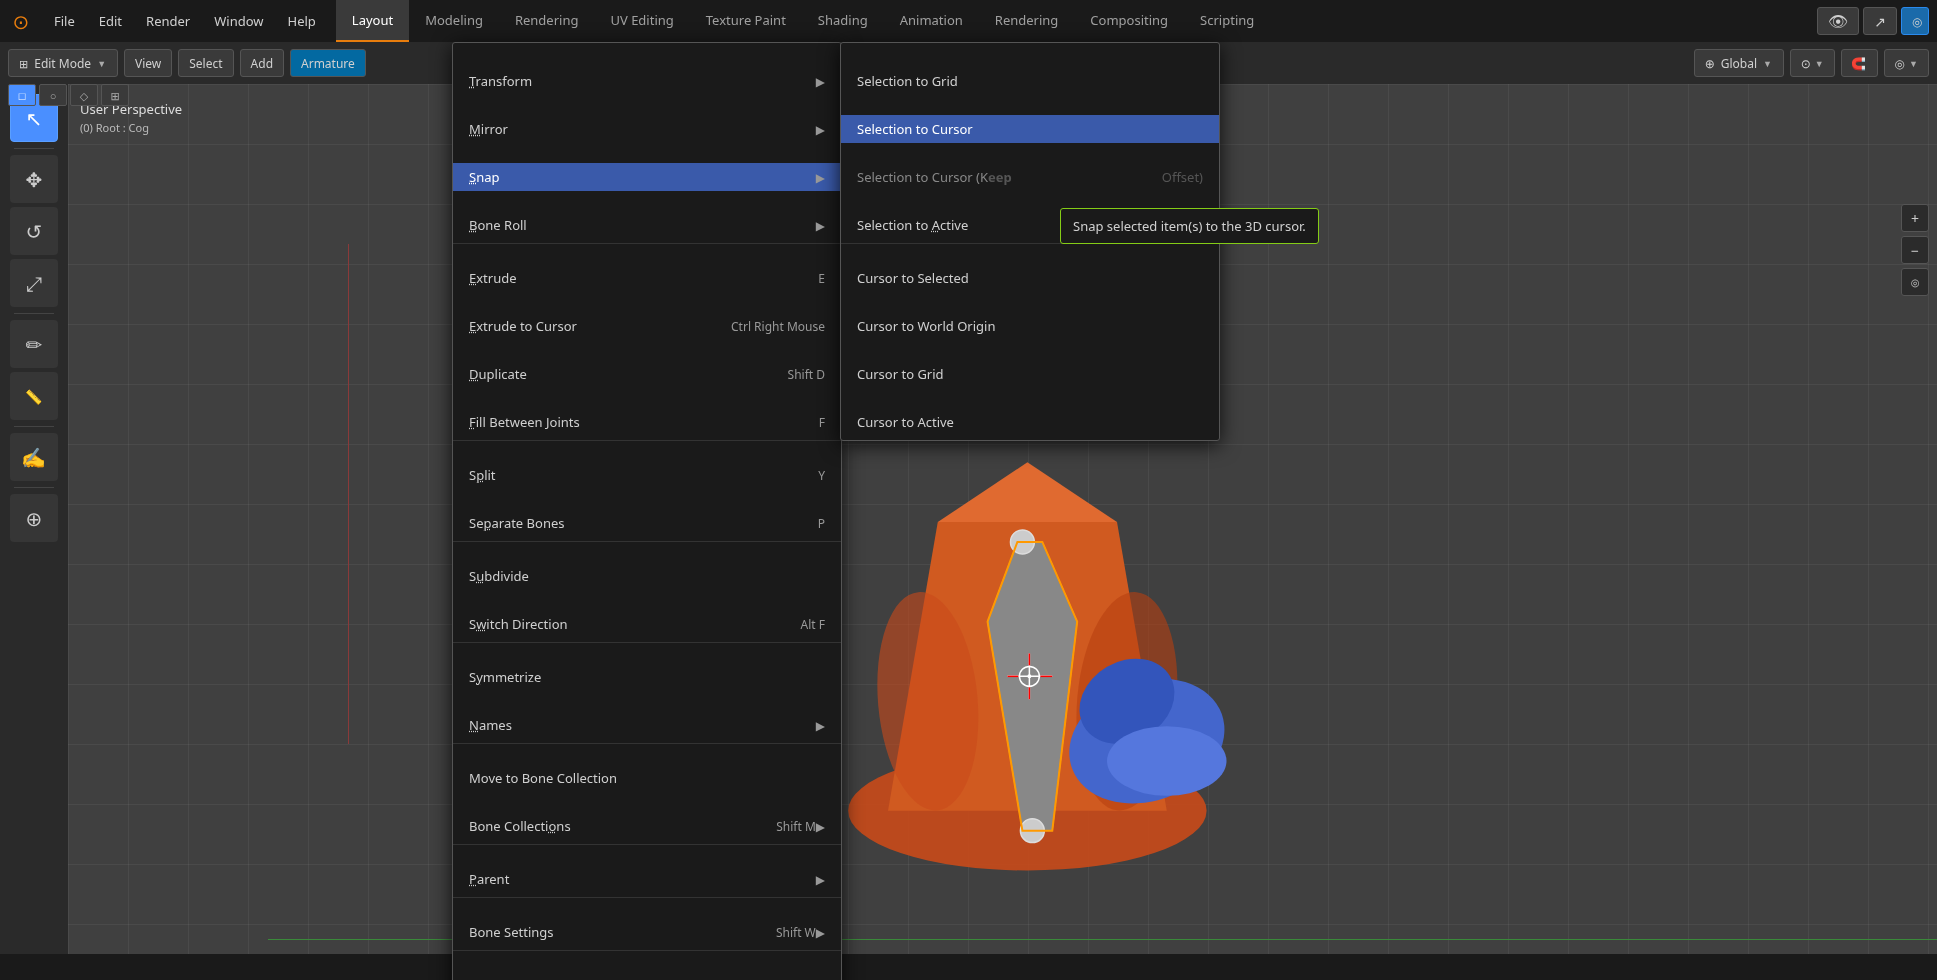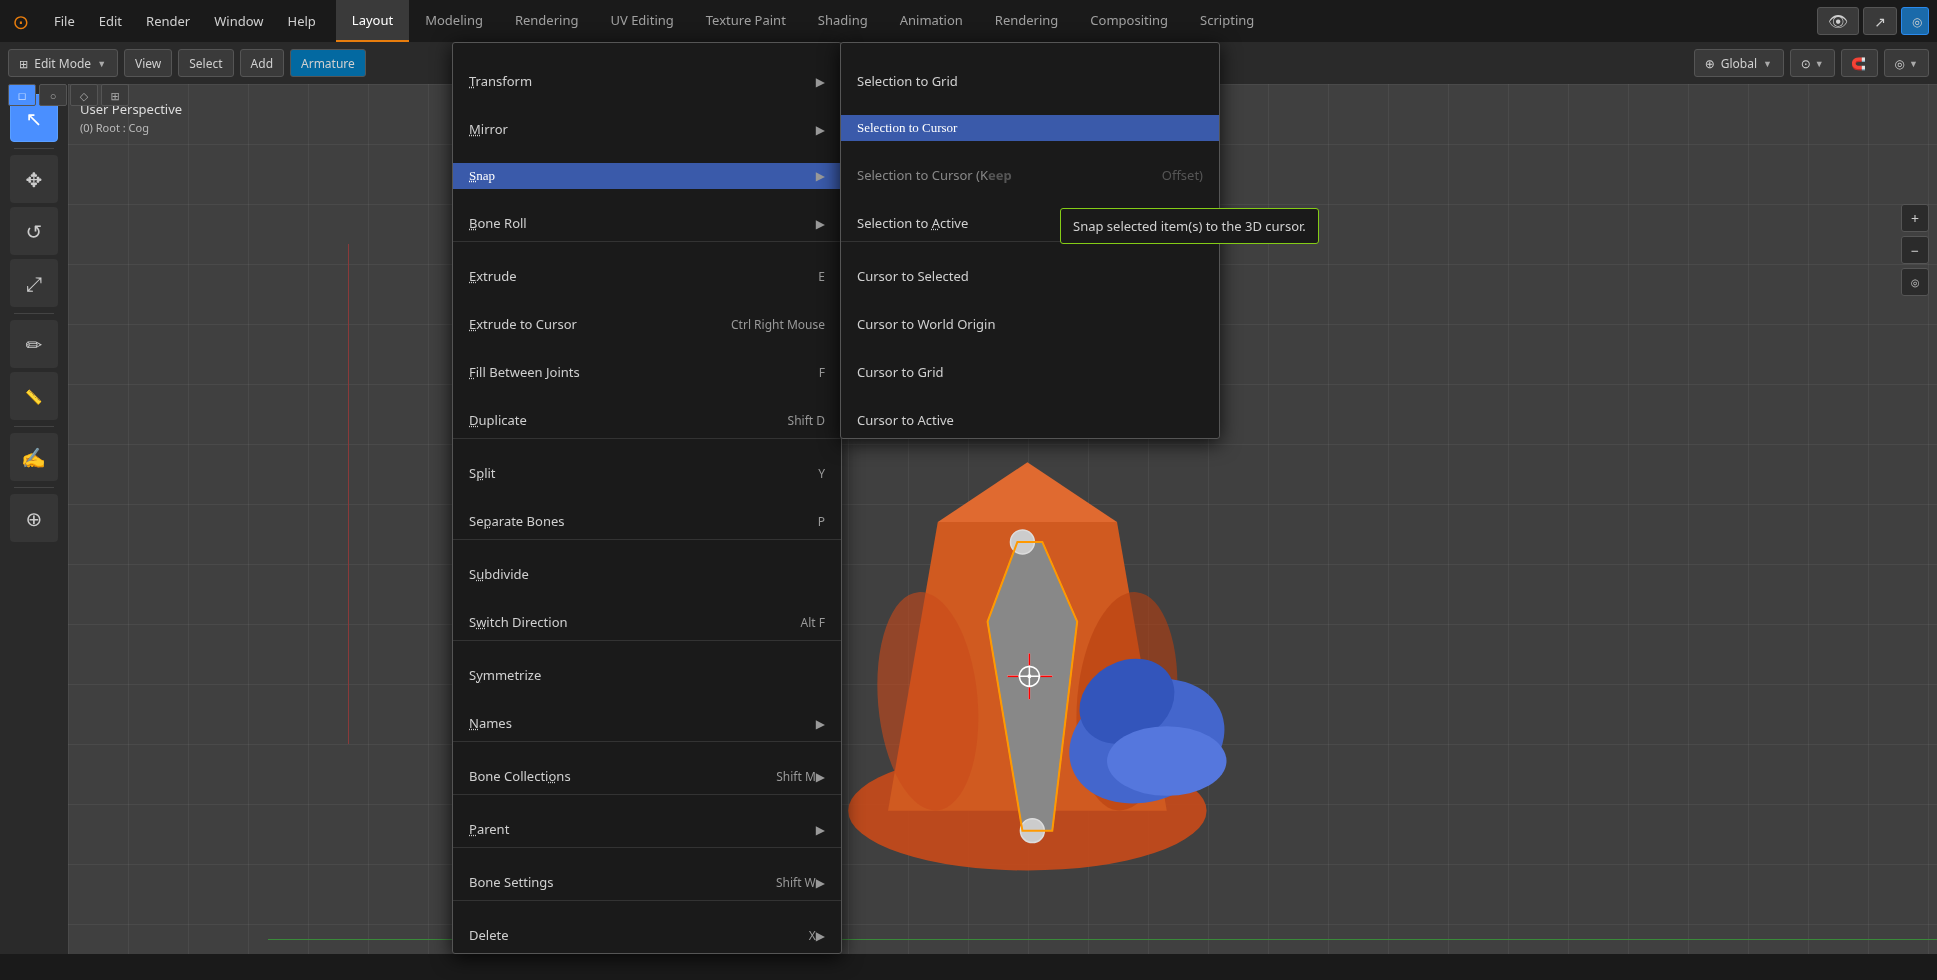--- a/index.html
+++ b/index.html
@@ -235,21 +235,20 @@
       padding: 5px 16px;
       cursor: pointer;
       color: #d0d0d0;
       font-size: 13px;
       white-space: nowrap;
       margin-top: 20px;
     }
     .menu-item:hover, .menu-item.highlighted {
       background: #3a5aaa;
       color: white;
-      font-family: Liberation Serif, serif;
     }
     .menu-item .shortcut {
       color: #999;
       font-size: 12px;
       margin-left: 20px;
     }
     .menu-item .submenu-arrow {
       color: #999;
       font-size: 12px;
       margin-left: 8px;
@@ -516,28 +515,28 @@
     <span><span class="menu-item-underline">E</span>xtrude</span>
     <span class="shortcut">E</span>
   </div>
 
   <div class="menu-item">
     <span><span class="menu-item-underline">E</span>xtrude to Cursor</span>
     <span class="shortcut">Ctrl Right Mouse</span>
   </div>
 
   <div class="menu-item">
+    <span><span class="menu-item-underline">D</span>uplicate</span>
+    <span class="shortcut">Shift D</span>
+  </div>
+
+  <div class="menu-item">
     <span><span class="menu-item-underline">F</span>ill Between Joints</span>
     <span class="shortcut">F</span>
   </div>
-
-  <div class="menu-item">
-    <span><span class="menu-item-underline">D</span>uplicate</span>
-    <span class="shortcut">Shift D</span>
-  </div>
   <div class="menu-separator"></div>
 
   <div class="menu-item">
     <span>S<span class="menu-item-underline">p</span>lit</span>
     <span class="shortcut">Y</span>
   </div>
 
   <div class="menu-item">
     <span>Se<span class="menu-item-underline">p</span>arate Bones</span>
     <span class="shortcut">P</span>
@@ -557,20 +556,23 @@
   <div class="menu-item">
     <span>S<span class="menu-item-underline">y</span>mmetrize</span>
   </div>
 
   <div class="menu-item">
     <span><span class="menu-item-underline">N</span>ames</span>
     <span class="submenu-arrow">▶</span>
   </div>
   <div class="menu-separator"></div>
 
+  <div class="menu-item">
+    <span>Move to Bone Collection</span>
+  </div>
 
   <div class="menu-item">
     <span>Bone Collecti<span class="menu-item-underline">o</span>ns</span>
     <span class="shortcut">Shift M▶</span>
   </div>
   <div class="menu-separator"></div>
 
   <div class="menu-item">
     <span><span class="menu-item-underline">P</span>arent</span>
     <span class="submenu-arrow">▶</span>

